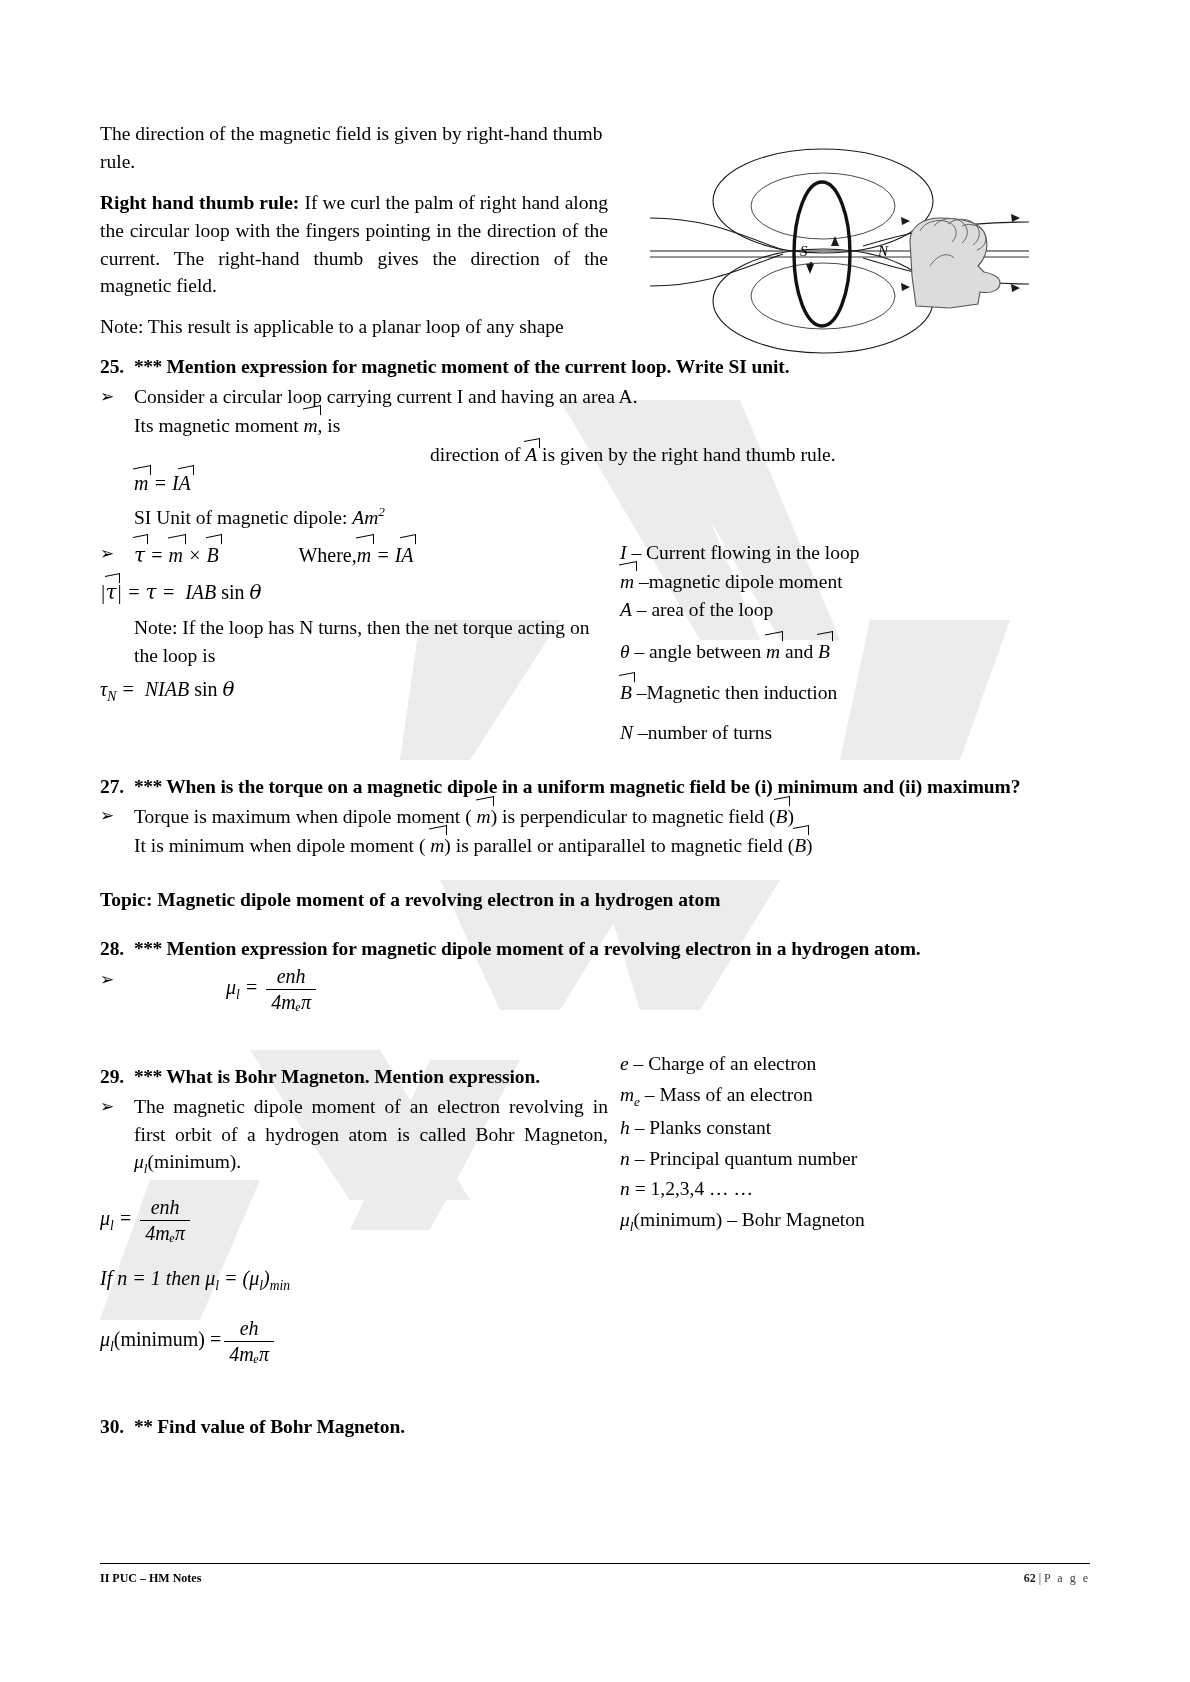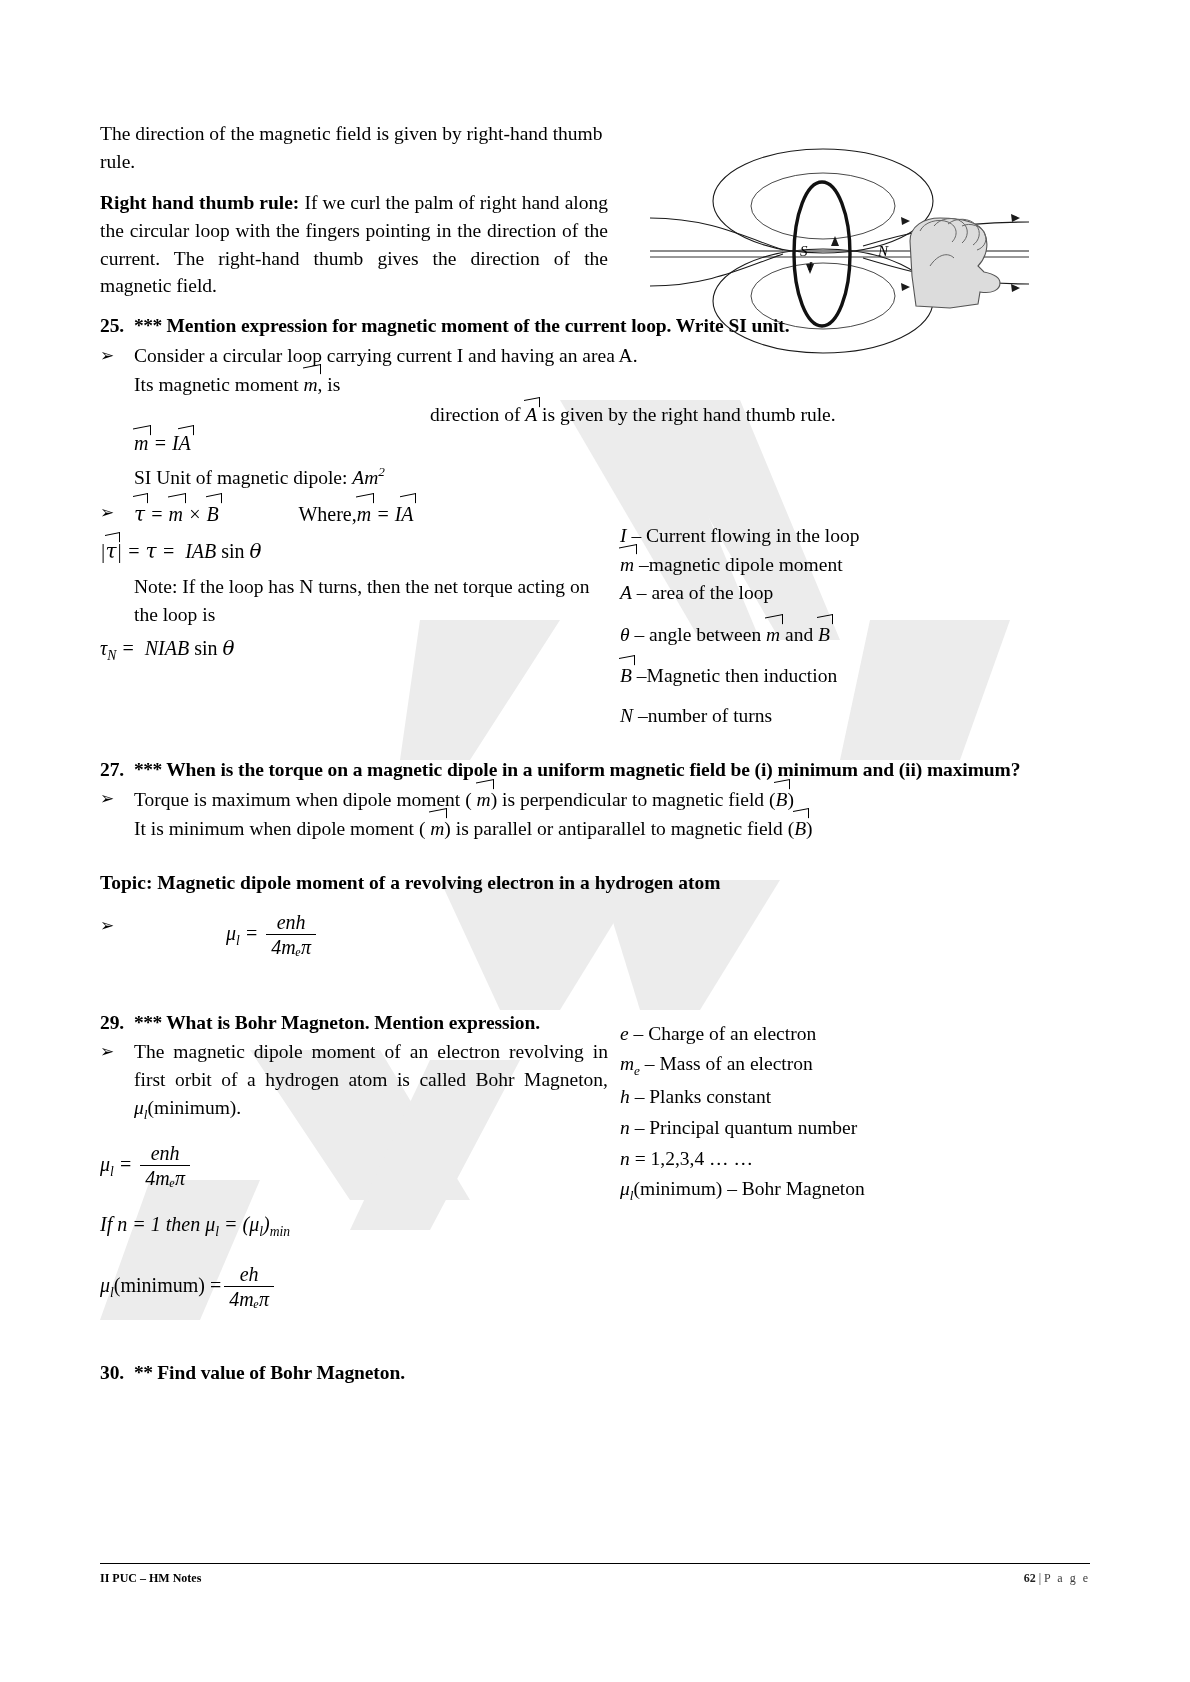--- a/index.html
+++ b/index.html
@@ -117,21 +117,21 @@
     top: -1px;
   }
   .frac .num { padding: 0 5px 1px 5px; }
   .frac .den { padding: 1px 5px 0 5px; border-top: 1.4px solid #000; }
 
   .eqline { font-size: 20px; margin: 10px 0; }
 
   
   .two-col { display: flex; align-items: flex-start; }
   .two-col .left { width: 508px; flex: 0 0 508px; }
-  .two-col .right { flex: 1; padding-left: 12px; margin-top: 24px; }
+  .two-col .right { flex: 1; padding-left: 12px; }
   .deflist { font-size: 19.5px; line-height: 1.40; }
   .deflist .dl-item { margin: 1px 0; white-space: nowrap; }
   .deflist .dl-item.sp { margin-top: 13px; }
 
   
   #figure {
     position: absolute;
     left: 648px;
     top: 126px;
     width: 382px;
@@ -228,20 +228,21 @@
       <path d="M282,140 C290,128 300,126 306,132" fill="none" stroke="#666" stroke-width="1"></path>
     </g>
   </svg>
 
   <div id="content">
 
     <p class="para col-left">The direction of the magnetic field is given by right-hand thumb rule.</p>
 
     <p class="para col-left just"><span class="bold">Right hand thumb rule:</span><span> If we curl the palm of right hand along the circular loop with the fingers pointing in the direction of the current. The right-hand thumb gives the direction of the magnetic field.</span></p>
 
+    <p class="para col-left">Note: This result is applicable to a planar loop of any shape</p>
 
     <div class="qrow">
       <span class="qnum">25.</span>
       <span class="qtext"><span class="stars">***</span> <span>Mention expression for magnetic moment of the current loop. Write SI unit.</span></span>
     </div>
 
     <div class="brow">
       <span class="bmark">➢</span>
       <span class="bbody">
         <span>Consider a circular loop carrying current I and having an area A.</span><br>
@@ -331,20 +332,24 @@
           <span>Torque is maximum when dipole moment ( </span><span class="vec">m</span><span>) is perpendicular to magnetic field (</span><span class="vec">B</span><span>)</span>
         </div>
         <div>
           <span>It is minimum when dipole moment ( </span><span class="vec">m</span><span>) is parallel or antiparallel to magnetic field (</span><span class="vec">B</span><span>)</span>
         </div>
       </span>
     </div>
 
     <div class="para bold" style="margin-top:26px; font-size:19.5px;">Topic: Magnetic dipole moment of a revolving electron in a hydrogen atom</div>
 
+    <div class="qrow" style="margin-top:22px;">
+      <span class="qnum">28.</span>
+      <span class="qtext"><span class="stars">***</span> <span>Mention expression for magnetic dipole moment of a revolving electron in a hydrogen atom.</span></span>
+    </div>
 
     <div class="two-col">
       <div class="left">
 
         <div class="brow" style="min-height:62px;">
           <span class="bmark">➢</span>
           <span class="bbody" style="padding-left:92px; font-size:20px;">
             <span class="m">μ</span><sub class="sb">l</sub><span class="m">&nbsp;=&nbsp;</span><span class="frac">
                 <span class="num">enh</span>
                 <span class="den">4mₑπ</span>

